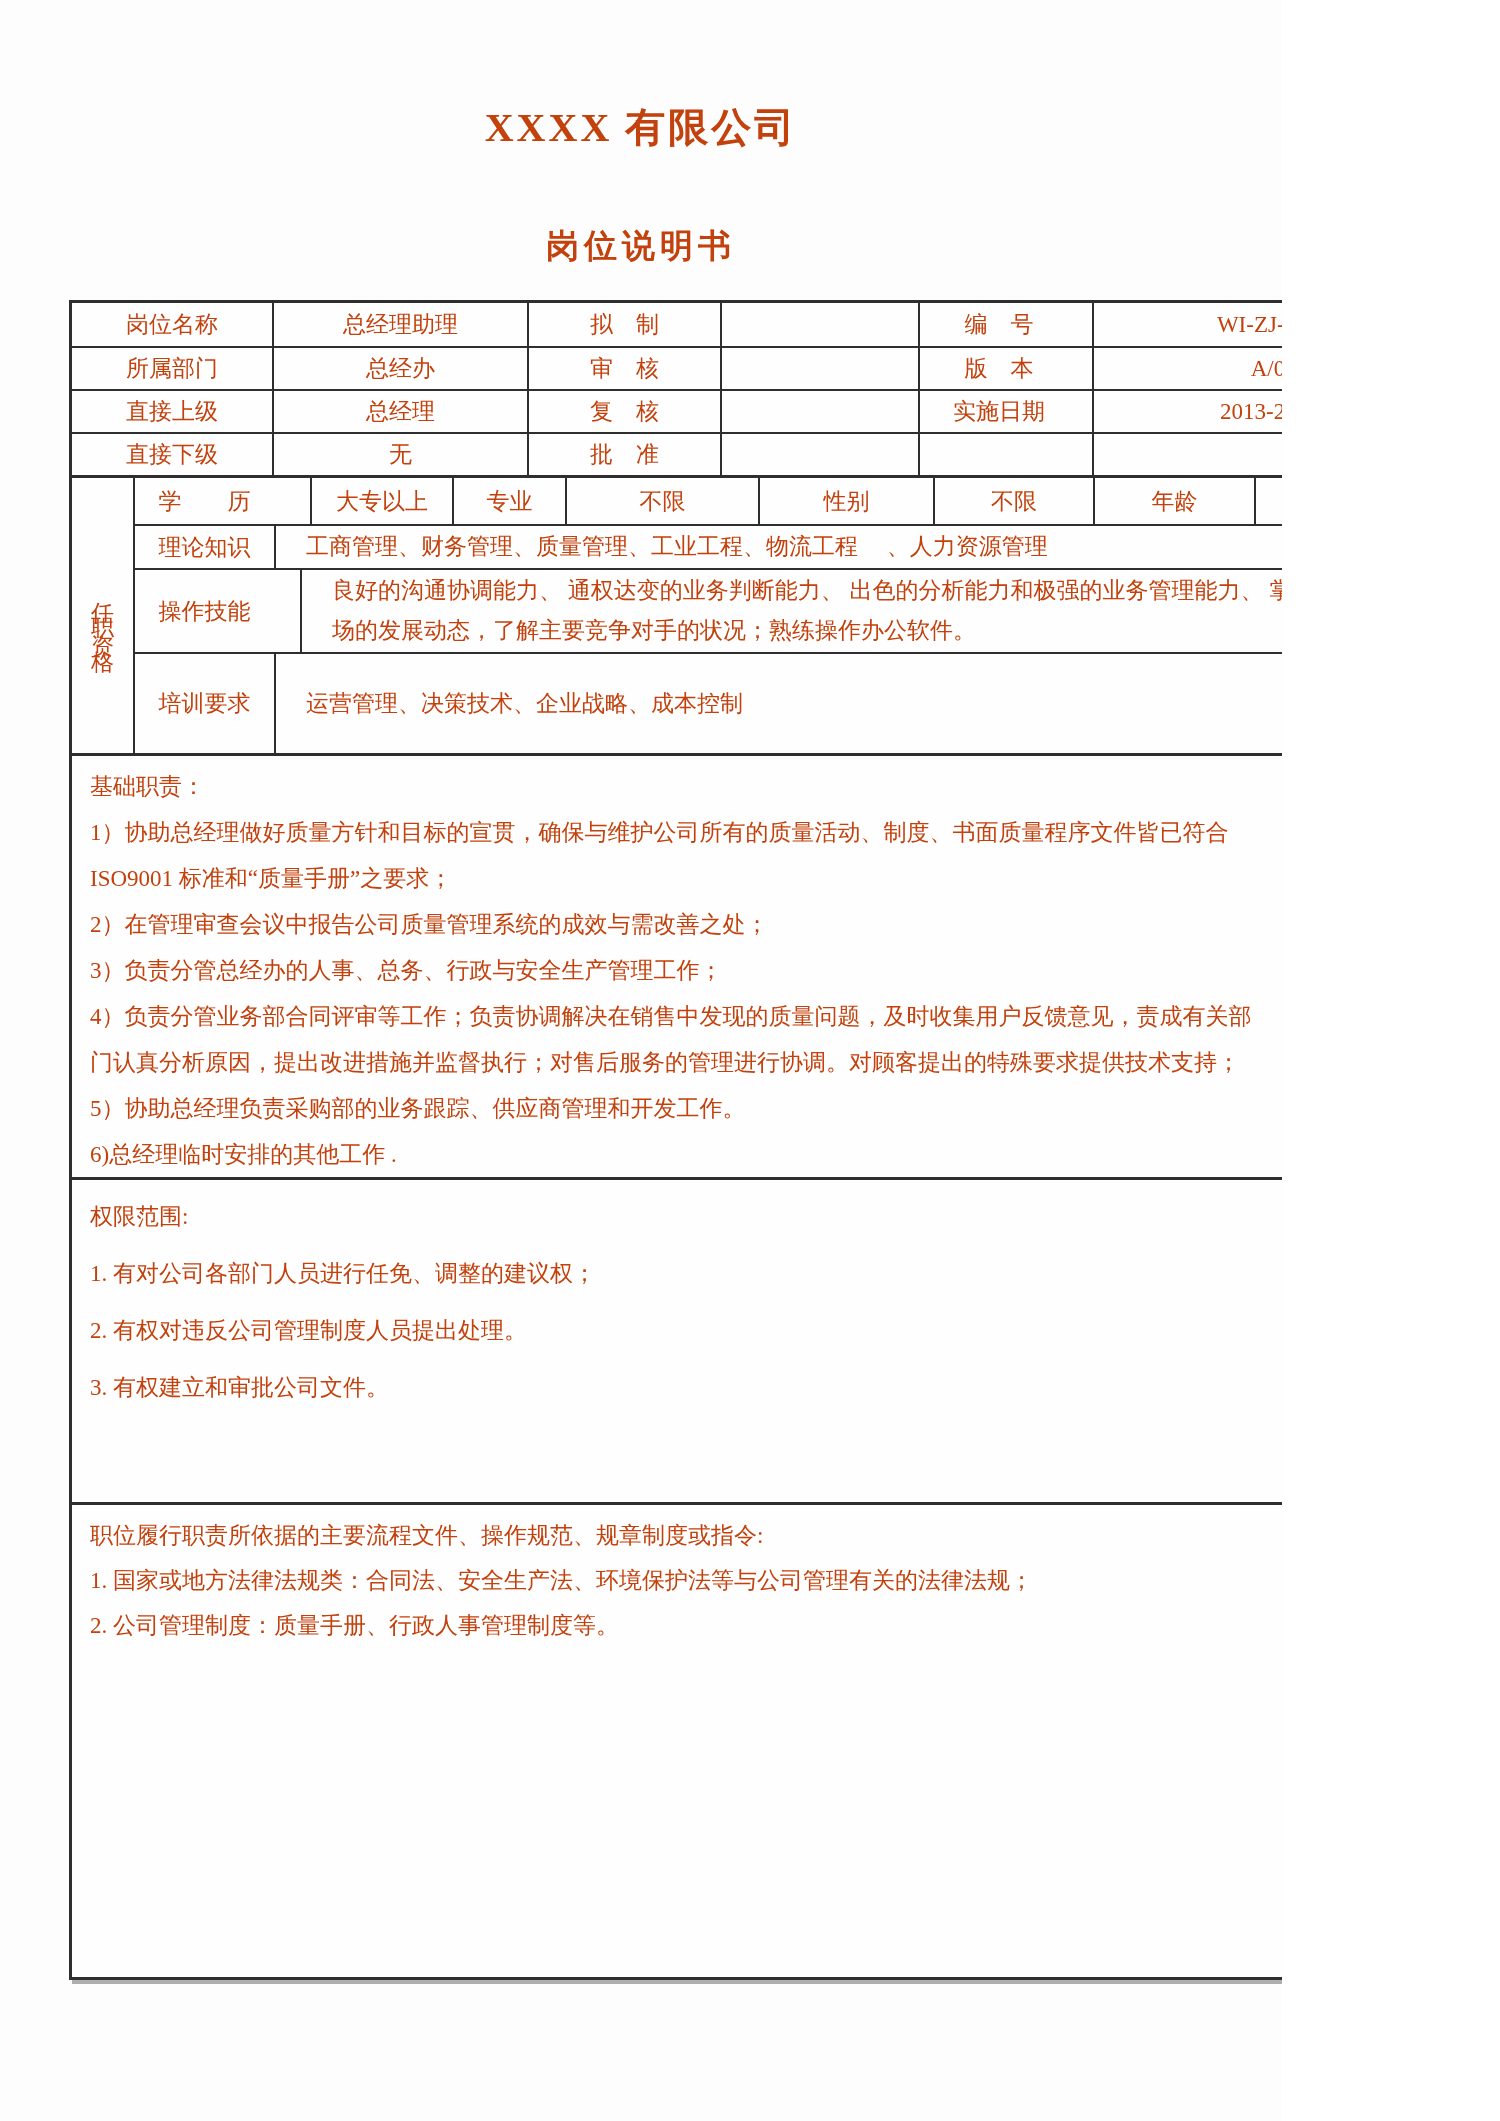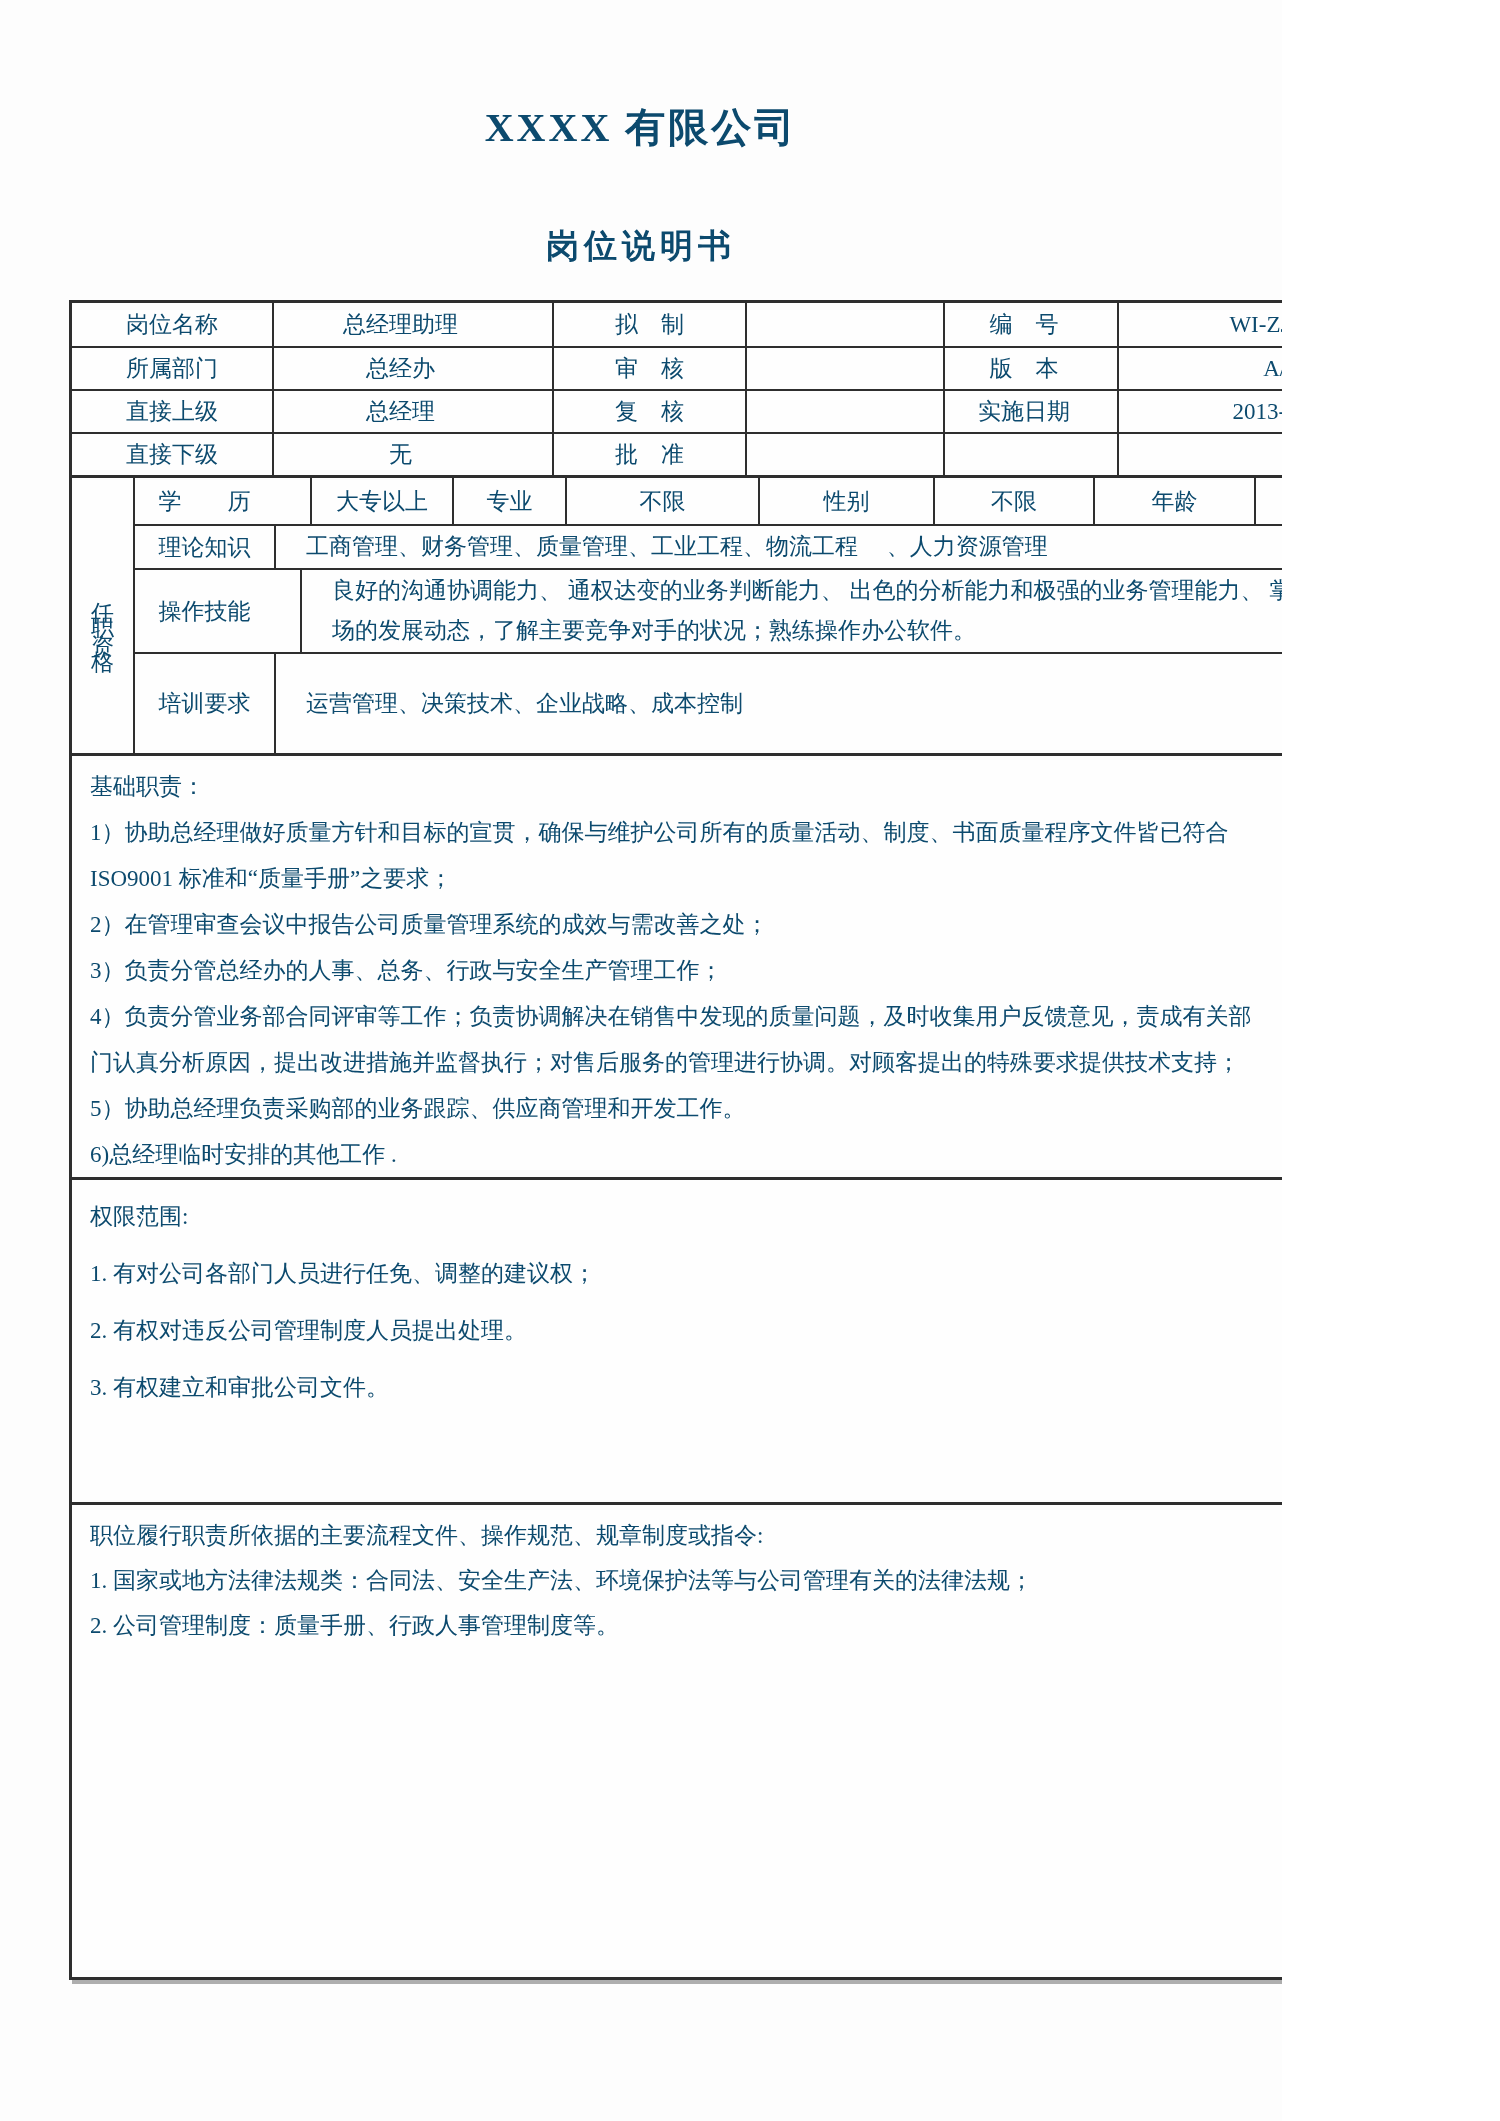--- a/index.html
+++ b/index.html
@@ -1,18 +1,18 @@
 <!DOCTYPE html>
 <html><head>
 <meta charset="utf-8">
 <style>
   html,body { margin:0; padding:0; background:#ffffff; }
   .page {
     position:relative; width:1282px; height:2121px; background:#fdfdfd;
-    font-family:"Liberation Serif","DejaVu Serif",serif; color:#0c4a6e;
+    font-family:"Liberation Serif","DejaVu Serif",serif; color:#c2410c;
     overflow:hidden;
   }
   .title {
     position:absolute; top:100px; left:0; width:100%;
     text-align:center; font-size:40px; font-weight:bold; letter-spacing:3px;
   }
   .subtitle {
     position:absolute; top:224px; left:0; width:100%;
     text-align:center; font-size:33px; font-weight:bold; letter-spacing:5px;
   }
@@ -27,21 +27,21 @@
   .row.thick { border-top:3px solid #2e2e2e; }
   .cell {
     border-left:2px solid #2e2e2e; box-sizing:border-box;
     display:flex; align-items:center; justify-content:center;
     overflow:hidden; white-space:nowrap;
   }
   .cell.nb { border-left:none; }
   .hrow { height:43px; }
   .c-label   { width:200px; }
   .c-value   { width:255px; }
-  .c-sign    { width:193px;margin-left:25px; }
+  .c-sign    { width:193px; }
   .c-signval { width:175px; }
   .c-meta    { width:160px;margin-left:23px; }
   .c-metaval { flex:1;margin-left:14px; }
   
   .quali { display:flex; }
   .vcell {
     width:61px; box-sizing:border-box;
     display:flex; align-items:center; justify-content:center;
   }
   .vtext {

